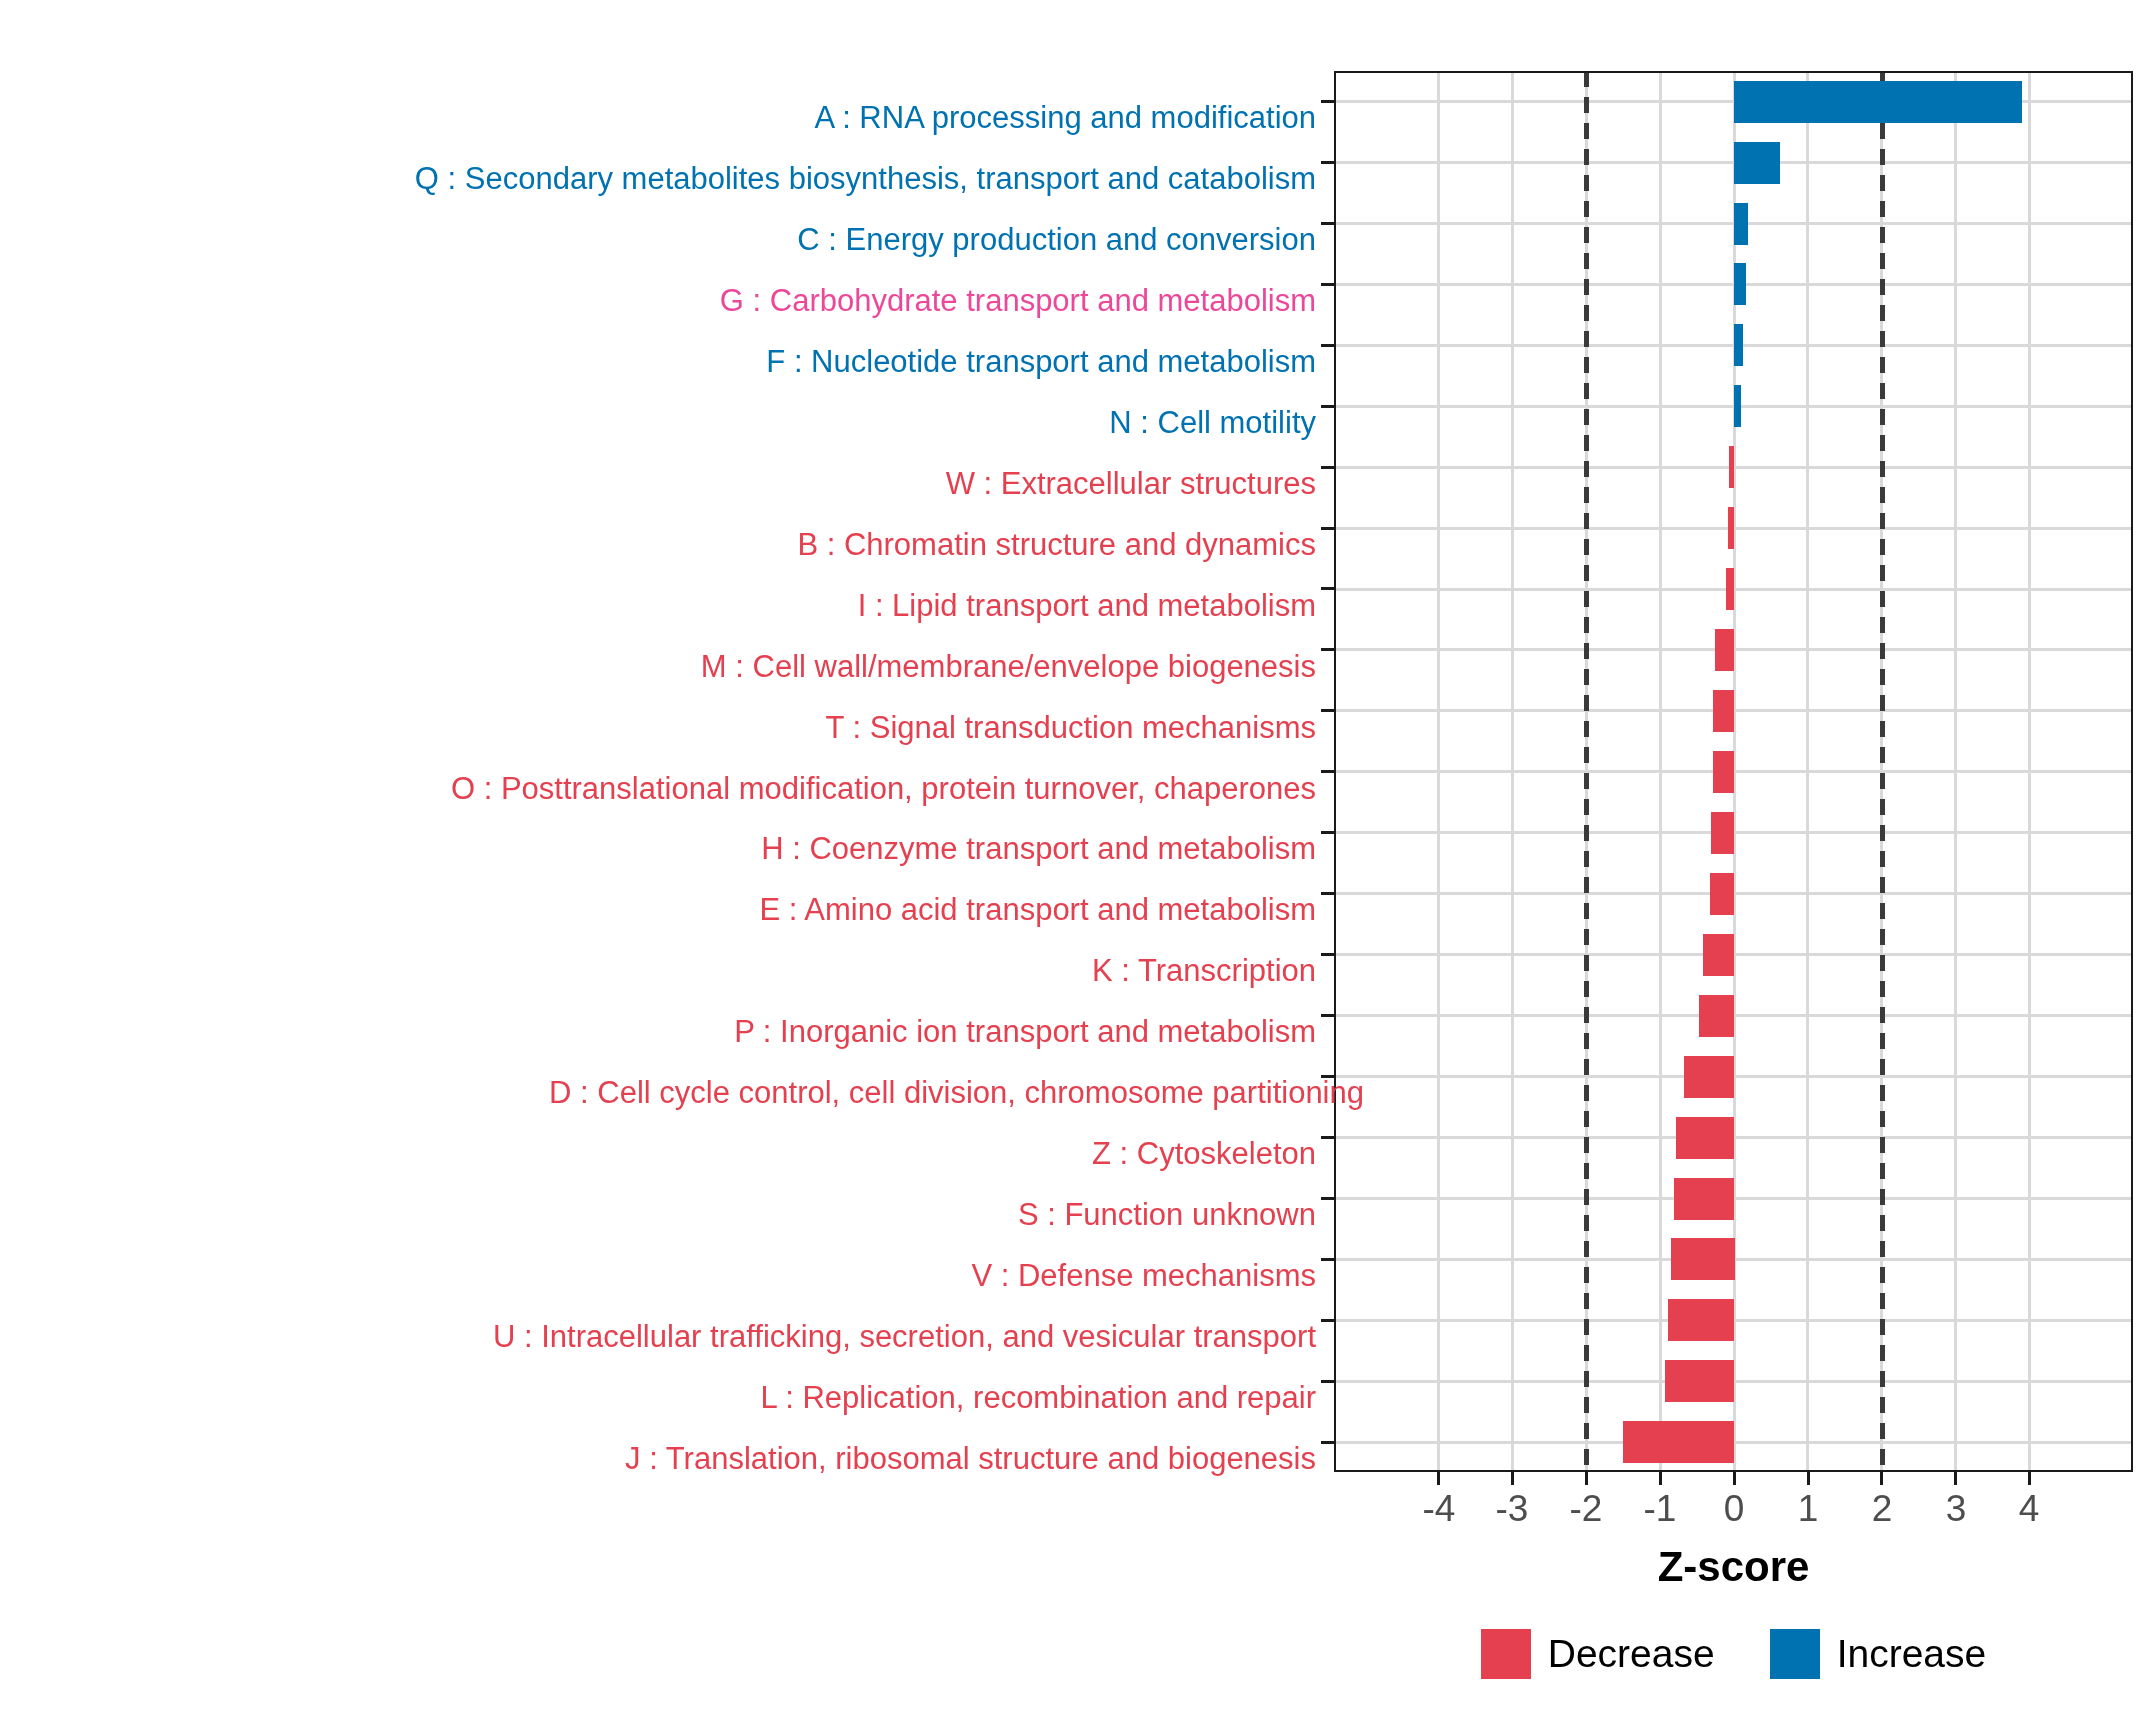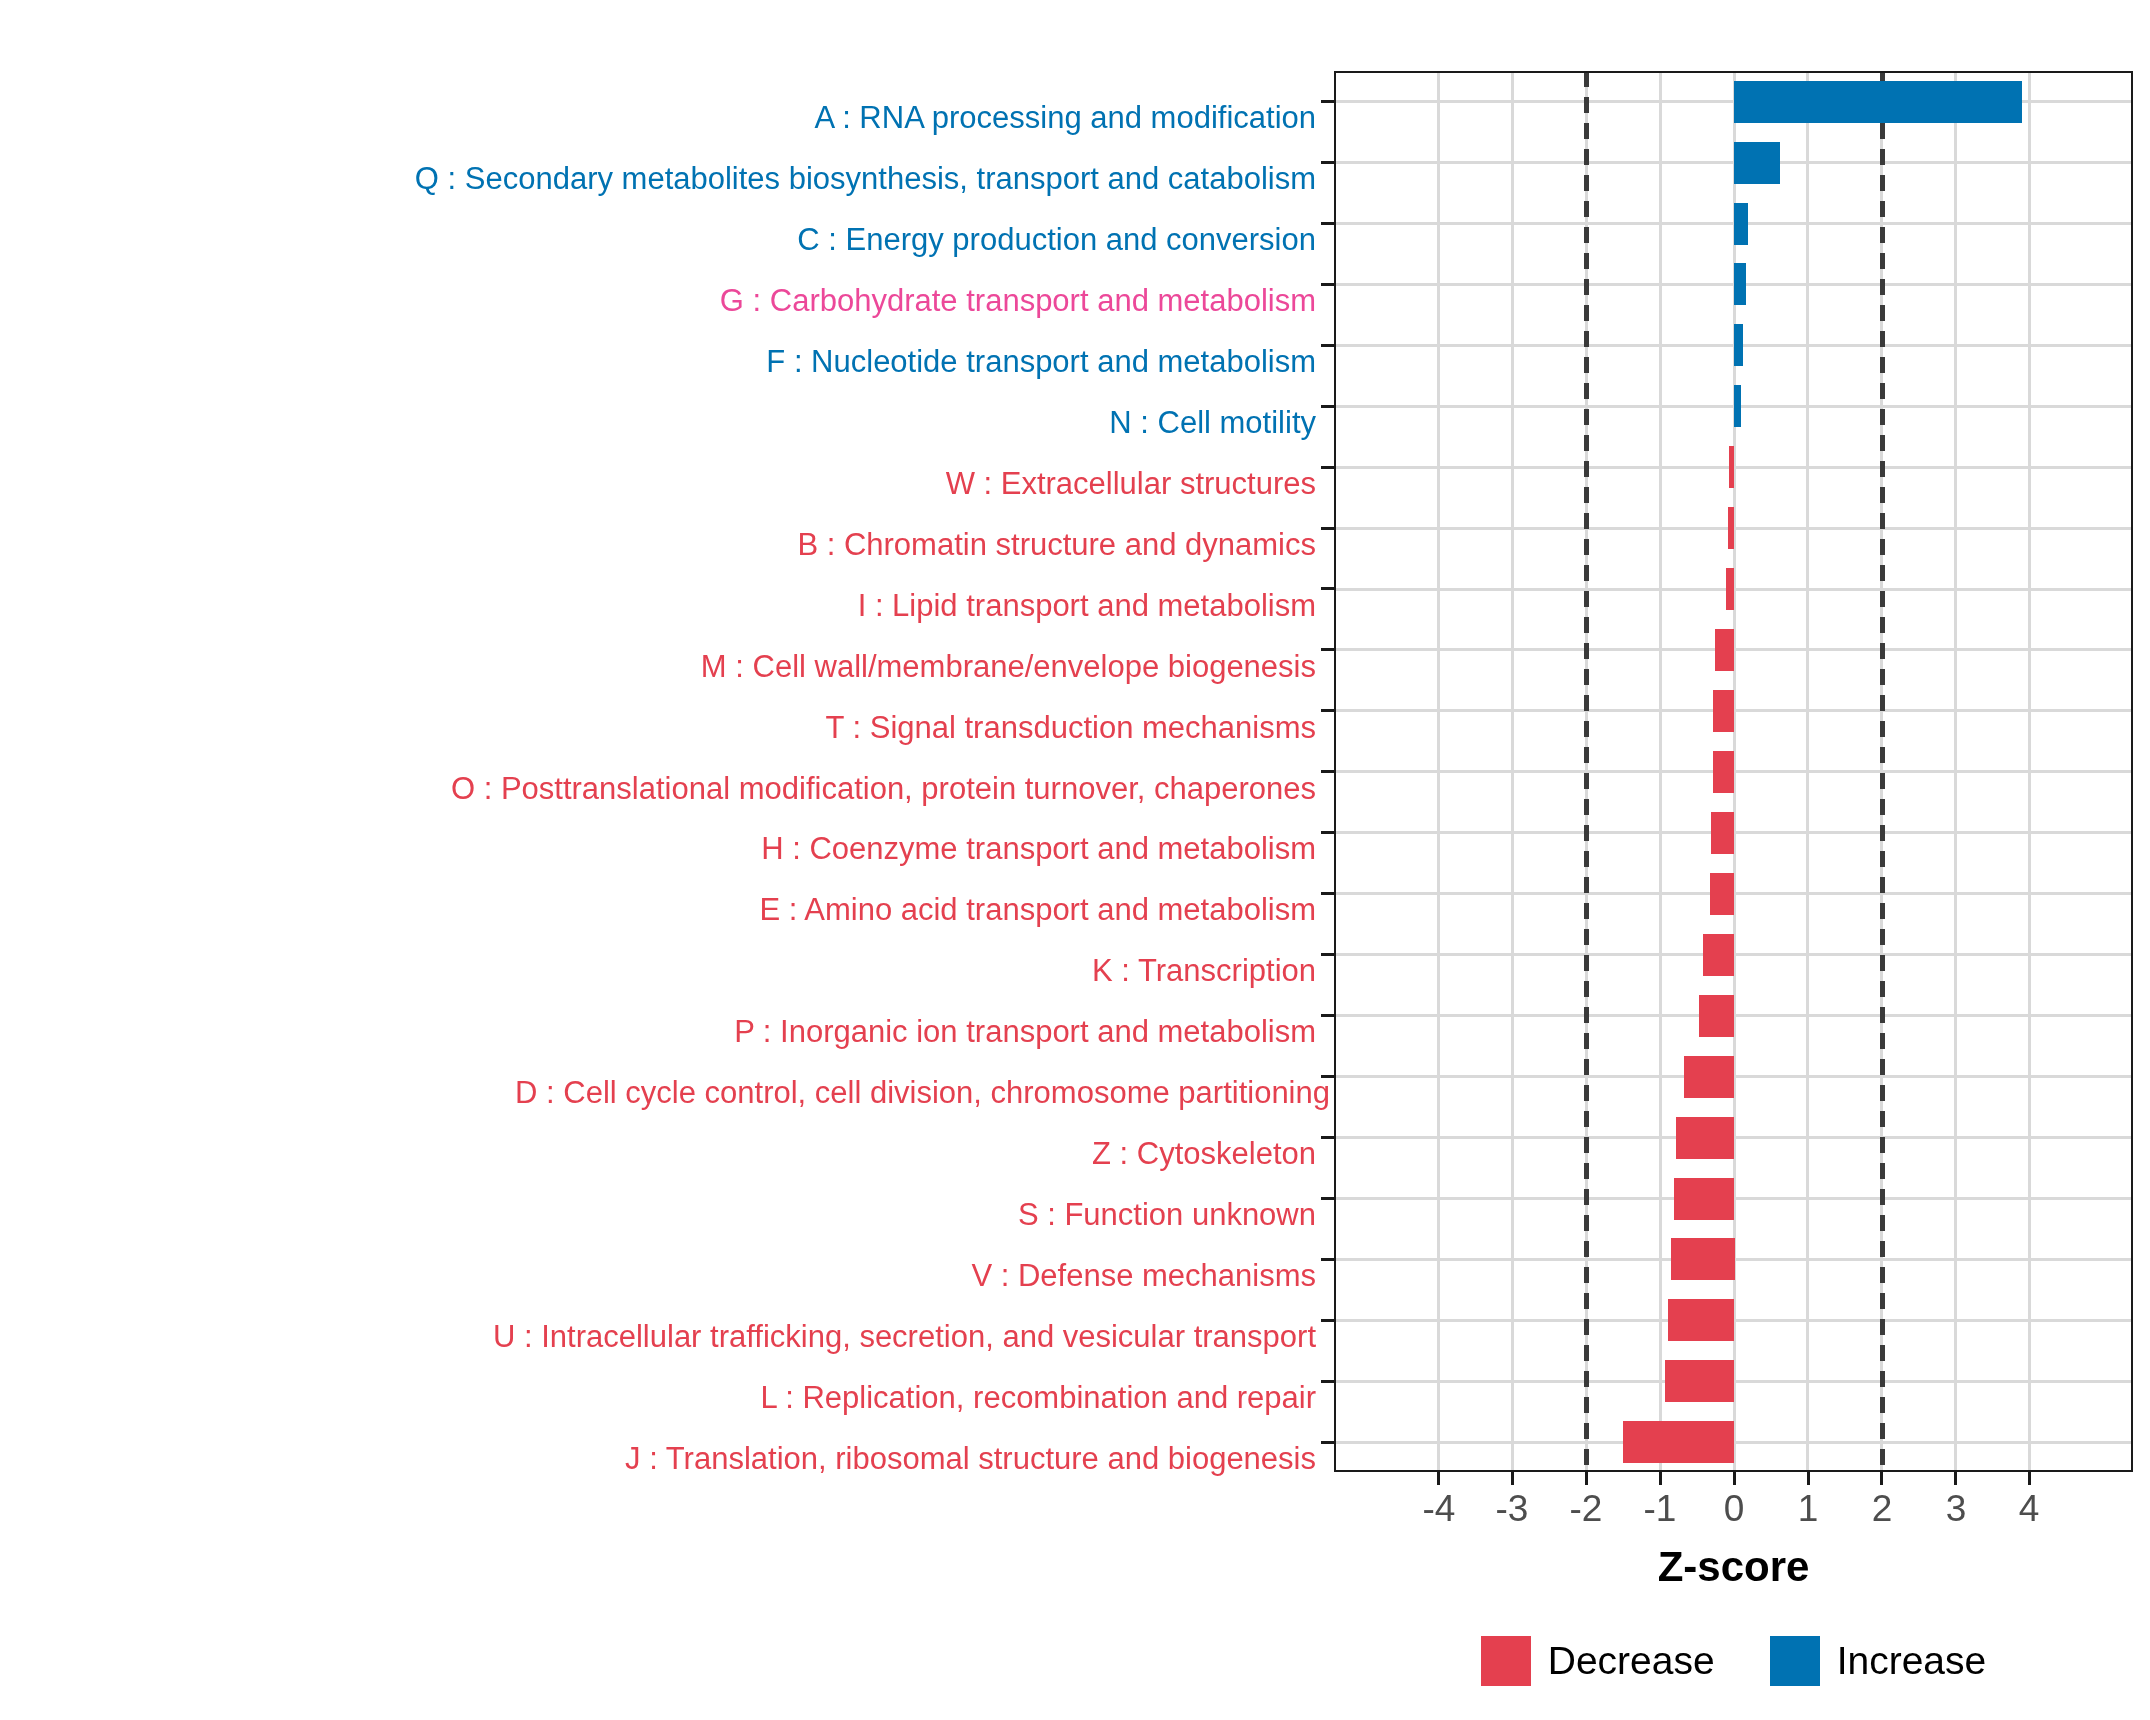--- a/index.html
+++ b/index.html
@@ -8,21 +8,21 @@
     font-family:"Liberation Sans", sans-serif;overflow:hidden;
   }
   #panel-border{position:absolute;border:2.9px solid #1a1a1a;box-sizing:border-box;pointer-events:none;}
   .gridv,.gridh{position:absolute;}
   .refline{position:absolute;}
   .bar{position:absolute;}
   .ytick,.xtick{position:absolute;}
   .ylabel{position:absolute;text-align:right;font-size:31px;white-space:nowrap;margin-top:17px;}
   .xlabel{position:absolute;text-align:center;font-size:37px;}
   .axis-title{position:absolute;text-align:center;font-size:42px;font-weight:bold;}
-  .legend{position:absolute;display:flex;justify-content:center;align-items:flex-end;gap:40px;}
+  .legend{position:absolute;display:flex;justify-content:center;align-items:flex-start;gap:40px;}
   .legend-item{display:flex;align-items:center;gap:17px;}
   .swatch{width:50px;height:50px;}
   .legend-label{font-size:39px;line-height:50px;}
 </style>
 </head>
 <body>
 
 <div id="chart">
     <div style="position: absolute; left: 1334px; top: 71px; width: 799px; height: 1401px; background: rgb(255, 255, 255);">
       <div class="gridh" style="left: 0px; top: 29px; width: 799px; height: 2.9px; background: rgb(217, 217, 217);"></div>
@@ -110,21 +110,21 @@
     <div class="ylabel" style="left: 0px; top: 750px; width: 1316px; height: 44px; line-height: 44px; color: rgb(228, 64, 79);">O : Posttranslational modification, protein turnover, chaperones</div>
     <div class="ytick" style="left: 1321px; top: 831px; width: 13px; height: 2.9px; background: rgb(26, 26, 26);"></div>
     <div class="ylabel" style="left: 0px; top: 810px; width: 1316px; height: 44px; line-height: 44px; color: rgb(228, 64, 79);">H : Coenzyme transport and metabolism</div>
     <div class="ytick" style="left: 1321px; top: 892px; width: 13px; height: 2.9px; background: rgb(26, 26, 26);"></div>
     <div class="ylabel" style="left: 0px; top: 871px; width: 1316px; height: 44px; line-height: 44px; color: rgb(228, 64, 79);">E : Amino acid transport and metabolism</div>
     <div class="ytick" style="left: 1321px; top: 953px; width: 13px; height: 2.9px; background: rgb(26, 26, 26);"></div>
     <div class="ylabel" style="left: 0px; top: 932px; width: 1316px; height: 44px; line-height: 44px; color: rgb(228, 64, 79);">K : Transcription</div>
     <div class="ytick" style="left: 1321px; top: 1014px; width: 13px; height: 2.9px; background: rgb(26, 26, 26);"></div>
     <div class="ylabel" style="left: 0px; top: 993px; width: 1316px; height: 44px; line-height: 44px; color: rgb(228, 64, 79);">P : Inorganic ion transport and metabolism</div>
     <div class="ytick" style="left: 1321px; top: 1075px; width: 13px; height: 2.9px; background: rgb(26, 26, 26);"></div>
-    <div class="ylabel" style="left: 14px; top: 1054px; width: 1316px; height: 44px; line-height: 44px; color: rgb(228, 64, 79);">D : Cell cycle control, cell division, chromosome partitioning</div>
+    <div class="ylabel" style="left: 0px; top: 1054px; width: 1316px; height: 44px; line-height: 44px; color: rgb(228, 64, 79); padding-left: 48px;">D : Cell cycle control, cell division, chromosome partitioning</div>
     <div class="ytick" style="left: 1321px; top: 1136px; width: 13px; height: 2.9px; background: rgb(26, 26, 26);"></div>
     <div class="ylabel" style="left: 0px; top: 1115px; width: 1316px; height: 44px; line-height: 44px; color: rgb(228, 64, 79);">Z : Cytoskeleton</div>
     <div class="ytick" style="left: 1321px; top: 1197px; width: 13px; height: 2.9px; background: rgb(26, 26, 26);"></div>
     <div class="ylabel" style="left: 0px; top: 1176px; width: 1316px; height: 44px; line-height: 44px; color: rgb(228, 64, 79);">S : Function unknown</div>
     <div class="ytick" style="left: 1321px; top: 1258px; width: 13px; height: 2.9px; background: rgb(26, 26, 26);"></div>
     <div class="ylabel" style="left: 0px; top: 1237px; width: 1316px; height: 44px; line-height: 44px; color: rgb(228, 64, 79);">V : Defense mechanisms</div>
     <div class="ytick" style="left: 1321px; top: 1319px; width: 13px; height: 2.9px; background: rgb(26, 26, 26);"></div>
     <div class="ylabel" style="left: 0px; top: 1298px; width: 1316px; height: 44px; line-height: 44px; color: rgb(228, 64, 79);">U : Intracellular trafficking, secretion, and vesicular transport</div>
     <div class="ytick" style="left: 1321px; top: 1380px; width: 13px; height: 2.9px; background: rgb(26, 26, 26);"></div>
     <div class="ylabel" style="left: 0px; top: 1359px; width: 1316px; height: 44px; line-height: 44px; color: rgb(228, 64, 79);">L : Replication, recombination and repair</div>

